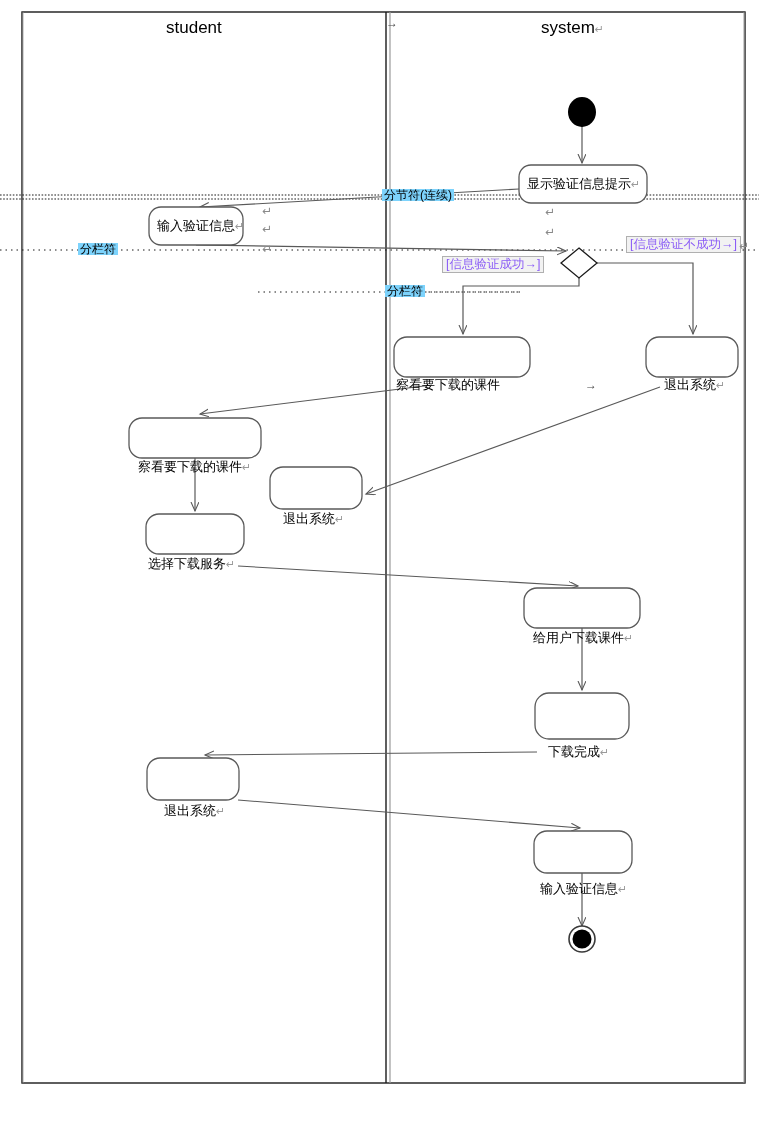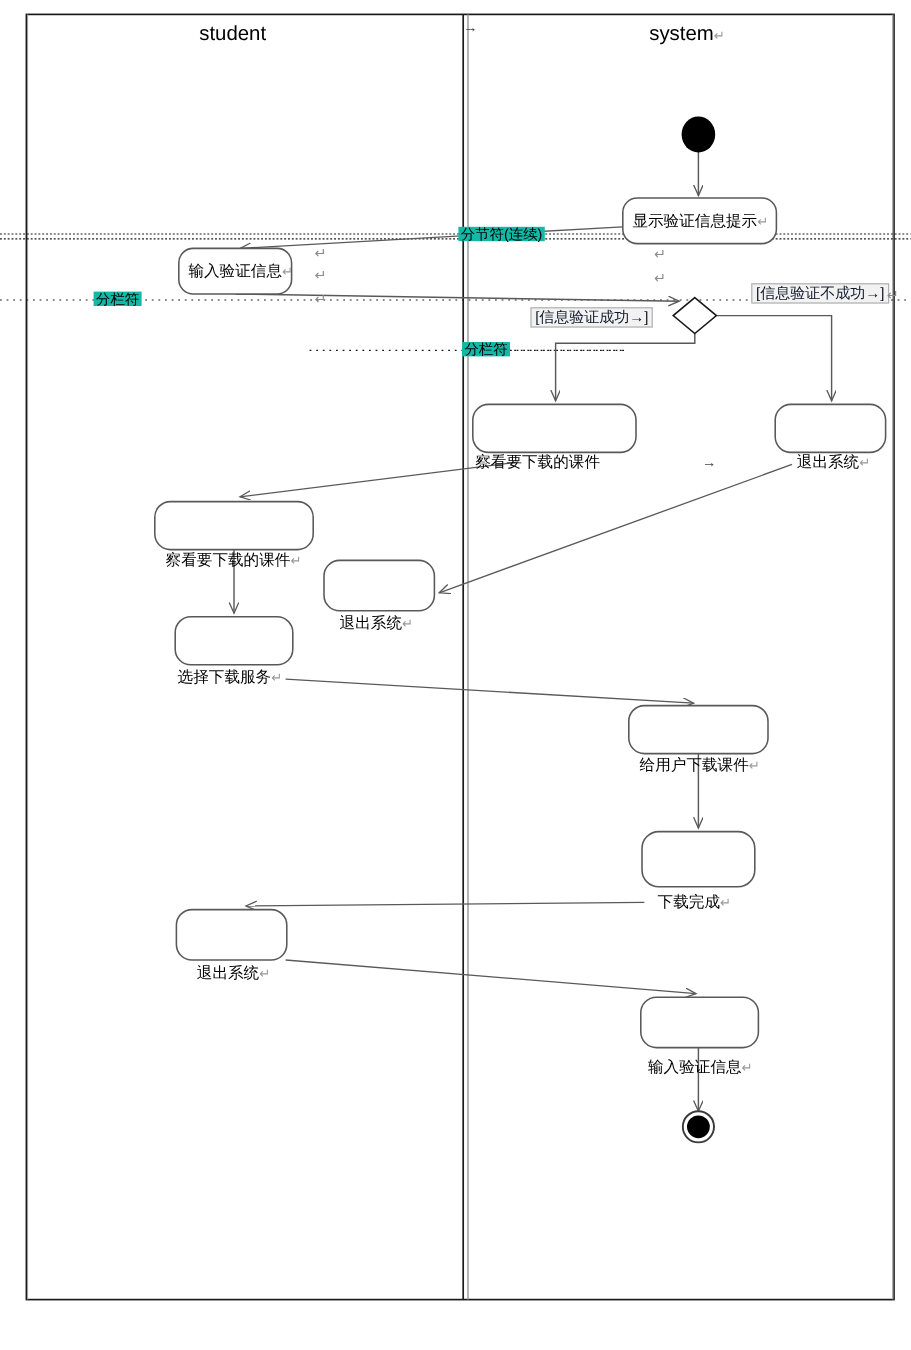--- a/index.html
+++ b/index.html
@@ -47,34 +47,34 @@
     line-height: 1;
     white-space: nowrap;
   }
   .pilcrow-small {
     color: #9a9a9a;
     font-size: 11px;
   }
   .guard {
     position: absolute;
     font-size: 12.5px;
-    color: #0f172a;
+    color: #8b5cf6;
     white-space: nowrap;
     line-height: 1;
     background: #f2f2f2;
     border: 1px solid #b0b0b0;
     padding: 1px 3px;
   }
   .brk {
     position: absolute;
     font-size: 12px;
     color: #000;
     white-space: nowrap;
     line-height: 1;
-    background: #14b8a6;
+    background: #7dd3fc;
     padding: 0 2px;
   }
   .arrowglyph {
     position: absolute;
     font-size: 12px;
     color: #444;
     line-height: 1;
   }
 </style>
 </head>

